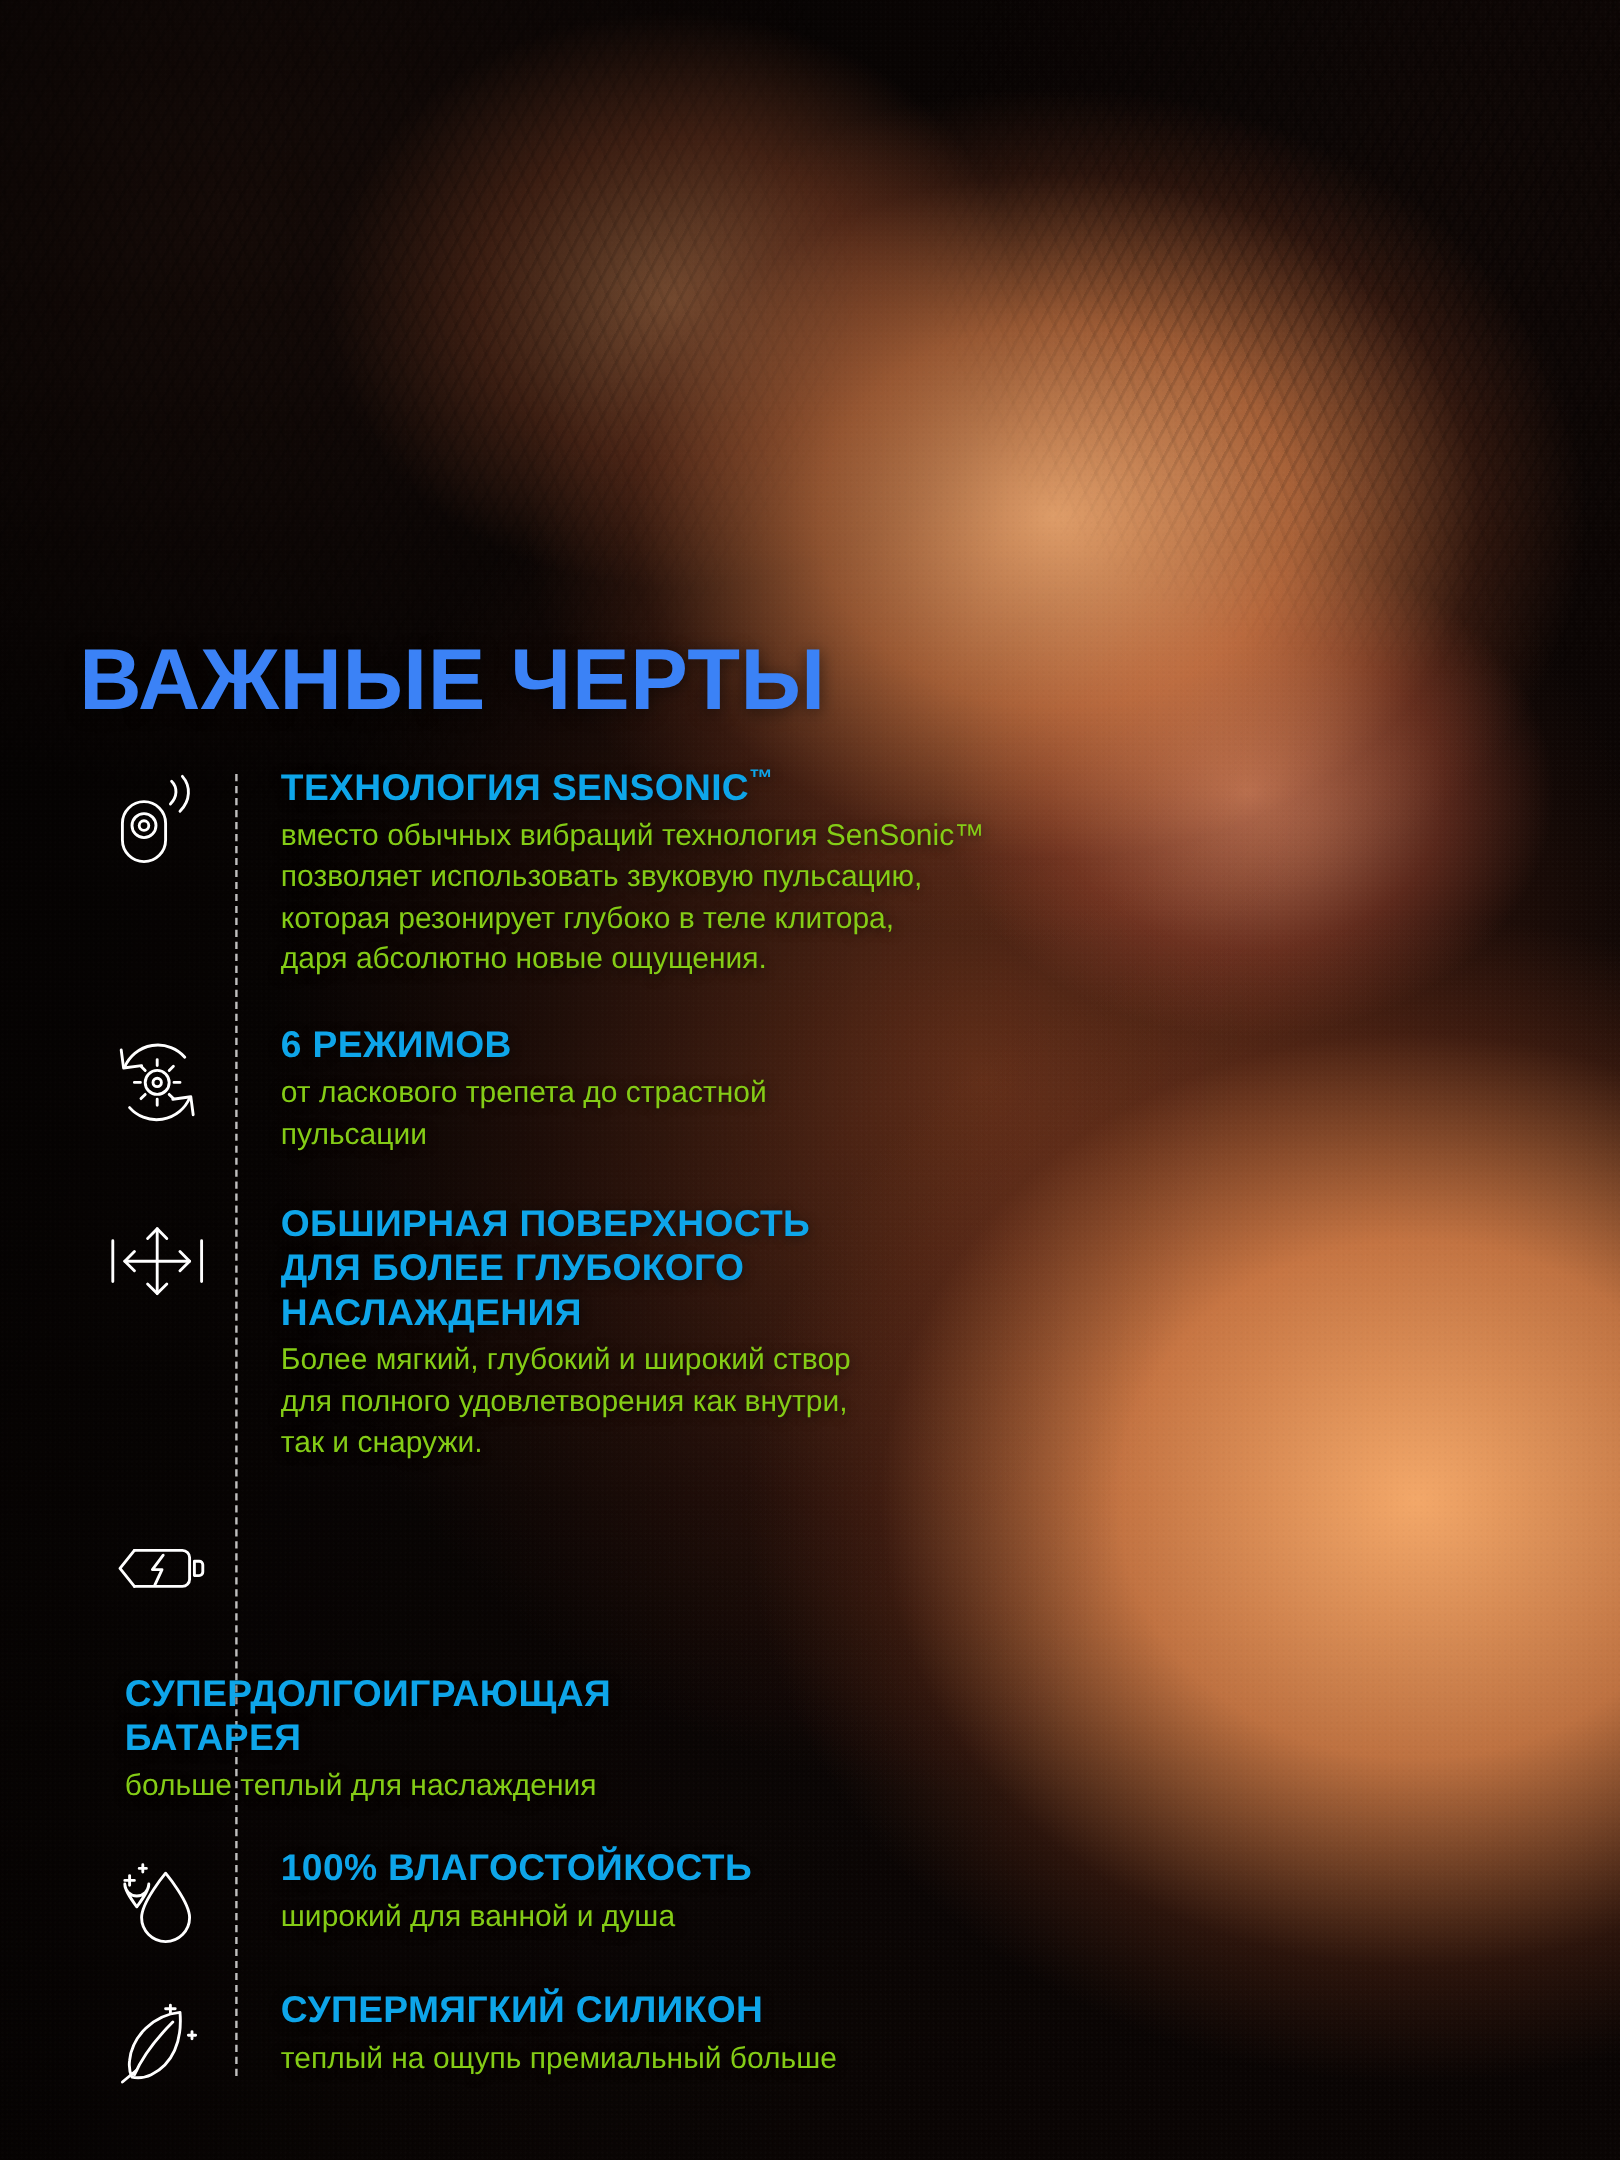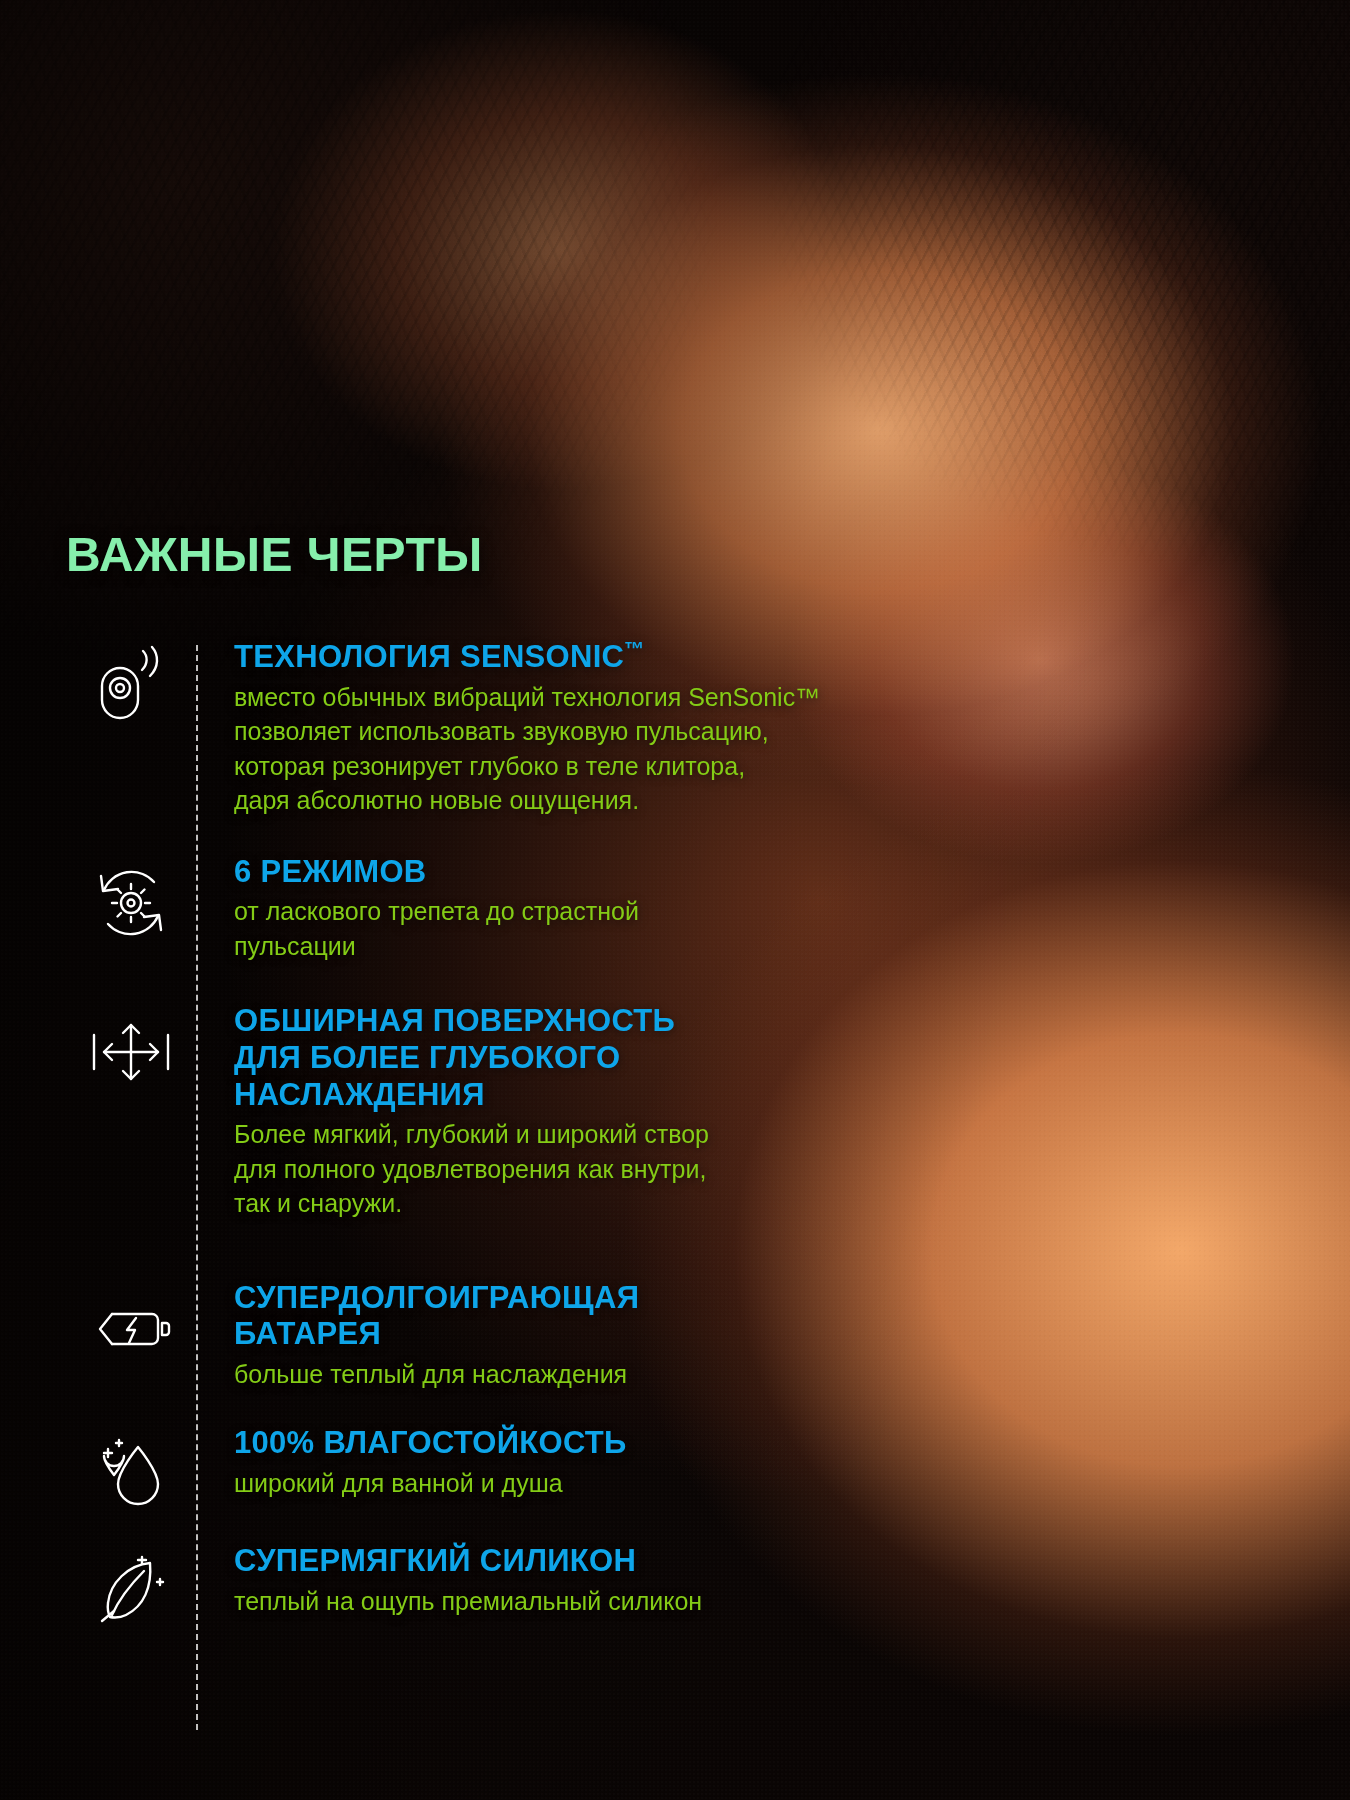--- a/index.html
+++ b/index.html
@@ -79,25 +79,25 @@
     left: 0; top: 0;
     width: 1350px;
     height: 1800px;
     color: #fff;
   }
 
   .headline {
     position: absolute;
     left: 66px;
     top: 530px;
-    font-size: 48px;
+    font-size: 72px;
     line-height: 1.05;
     font-weight: 700;
     letter-spacing: 0.5px;
-    color: #86efac;
+    color: #3b82f6;
     text-shadow: 0 2px 14px rgba(0,0,0,0.55);
     margin: 0;
   }
 
   .features {
     position: absolute;
     left: 66px;
     top: 638px;
     width: 1000px;
   }
@@ -159,21 +159,21 @@
     margin: 0;
     max-width: 760px;
     text-shadow: 0 2px 10px rgba(0,0,0,0.55);
     white-space: pre-line;
   }
 
   
   .f-sensonic { margin-top: 0; }
   .f-modes { margin-top: 36px; }
   .f-surface { margin-top: 40px; }
-  .f-battery { margin-top: 59px; }
+  .f-battery { margin-top: 38px; flex-direction: column; }
   .f-water { margin-top: 34px; }
   .f-silicone { margin-top: 16px; }
 </style>
 </head>
 <body>
 
 <div class="poster">
 
   <div class="photo"></div>
   <div class="photo-strands"></div>
@@ -284,19 +284,19 @@
           <svg width="86" height="86" viewBox="0 0 86 86" fill="none" stroke="#ffffff" stroke-width="2.4" stroke-linecap="round" stroke-linejoin="round">
             <path d="M62 14 C40 16 22 34 20 54 C19 62 22 68 22 68 C22 68 30 70 38 66 C56 57 64 38 62 14 z"></path>
             <path d="M56 22 C44 34 32 48 24 66"></path>
             <path d="M14 72 l12 -10"></path>
             <path d="M54 8 l0 7 M50 11 l8 0"></path>
             <path d="M72 30 l0 6 M69 33 l6 0"></path>
           </svg>
         </div>
         <div class="feature-text">
           <h2 class="feature-title">СУПЕРМЯГКИЙ СИЛИКОН</h2>
-          <p class="feature-desc">теплый на ощупь премиальный силикон</p>
+          <p class="feature-desc">теплый на ощупь премиальный больше</p>
         </div>
       </div>
 
     </div>
   </div>
 </div>
 
 </body></html>

